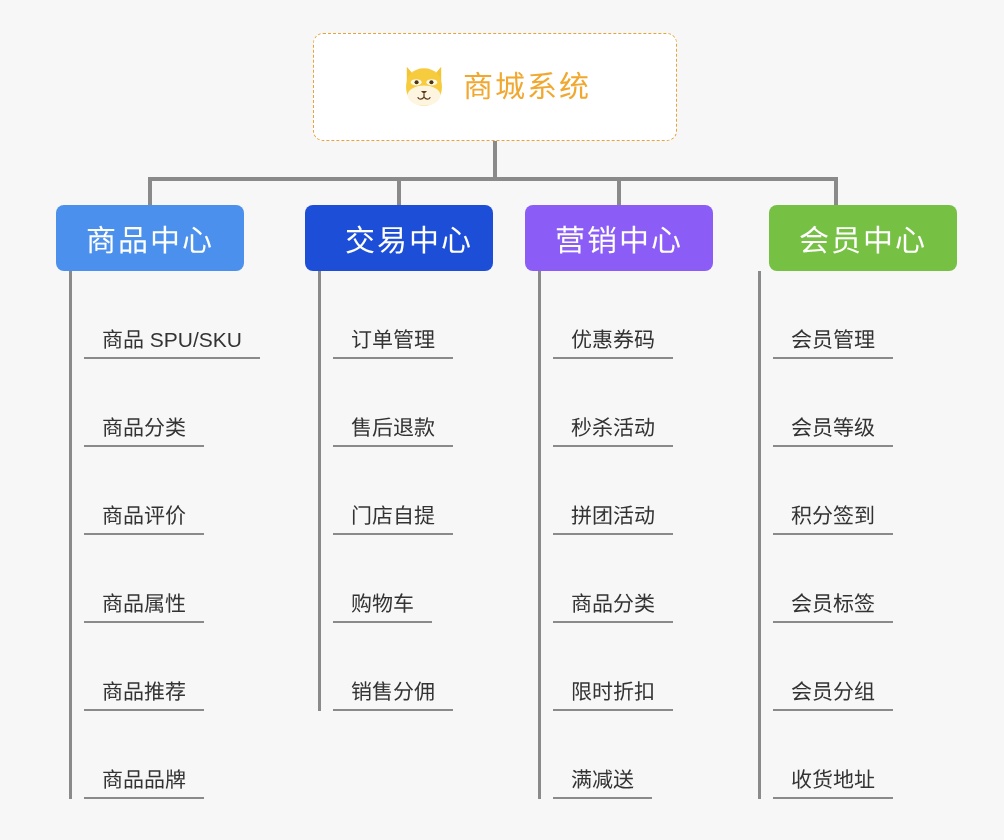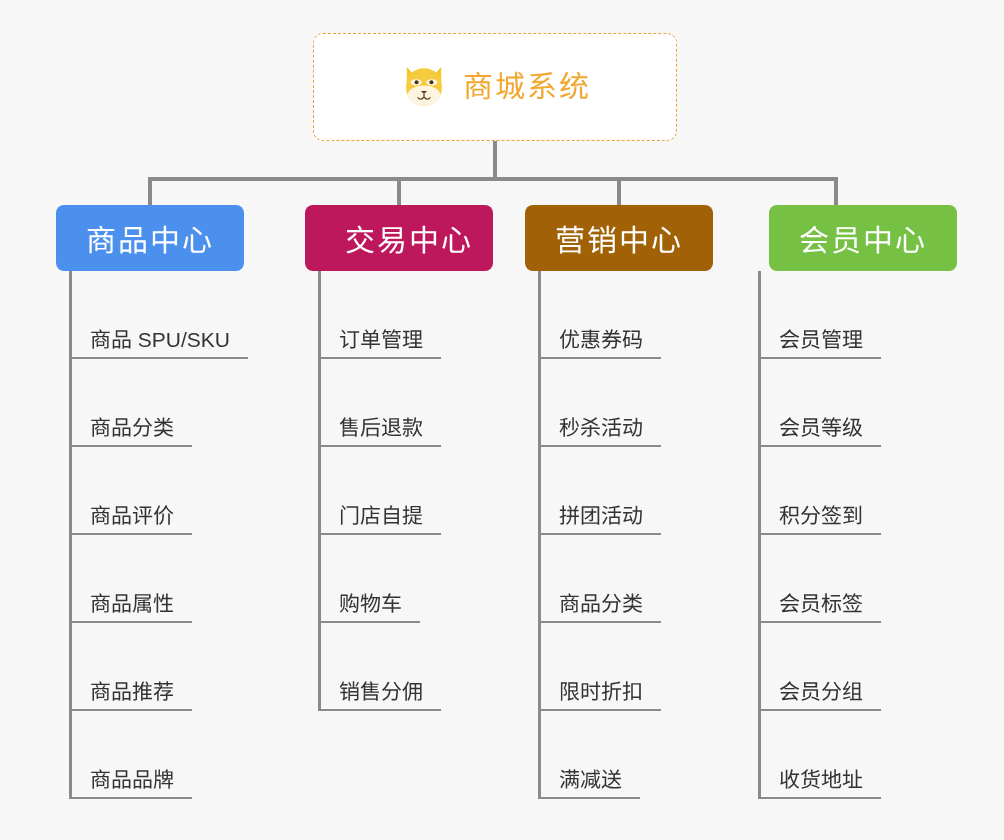--- a/index.html
+++ b/index.html
@@ -91,21 +91,21 @@
     color: #ffffff;
     font-size: 30px;
     letter-spacing: 2px;
     box-sizing: border-box;
   }
 
   
   .leaf-list {
     position: relative;
     margin-left: 13px;
-    padding-left: 0;
+    padding-left: 12px;
     border-left: 3px solid #8a8a8a;
   }
   .leaf-item {
     position: relative;
     height: 88px;
     box-sizing: border-box;
     display: flex;
     align-items: flex-end;
   }
   .leaf-underline {
@@ -167,21 +167,21 @@
       <div class="leaf-item">
           <span class="leaf-underline">商品推荐</span>
         </div>
       <div class="leaf-item">
           <span class="leaf-underline">商品品牌</span>
         </div>
     </div>
   </div>
 
   <div class="column" style="left:305px;width:188px;">
-    <div class="cat-box" style="width:188px;background:#be185d;padding-left:20px;">
+    <div class="cat-box" style="width:188px;background:#1d4ed8;padding-left:20px;">
       <span>交易中心</span>
     </div>
     <div class="leaf-list">
       <div class="leaf-item">
           <span class="leaf-underline">订单管理</span>
         </div>
       <div class="leaf-item">
           <span class="leaf-underline">售后退款</span>
         </div>
       <div class="leaf-item">
@@ -190,21 +190,21 @@
       <div class="leaf-item">
           <span class="leaf-underline">购物车</span>
         </div>
       <div class="leaf-item">
           <span class="leaf-underline">销售分佣</span>
         </div>
     </div>
   </div>
 
   <div class="column" style="left:525px;width:188px;">
-    <div class="cat-box" style="width:188px;background:#a16207;">
+    <div class="cat-box" style="width:188px;background:#8b5cf6;">
       <span>营销中心</span>
     </div>
     <div class="leaf-list">
       <div class="leaf-item">
           <span class="leaf-underline">优惠券码</span>
         </div>
       <div class="leaf-item">
           <span class="leaf-underline">秒杀活动</span>
         </div>
       <div class="leaf-item">

